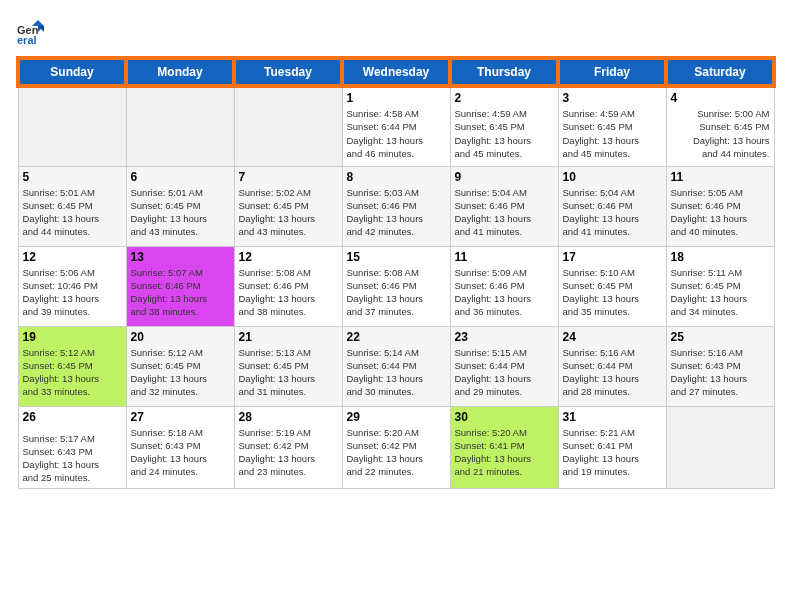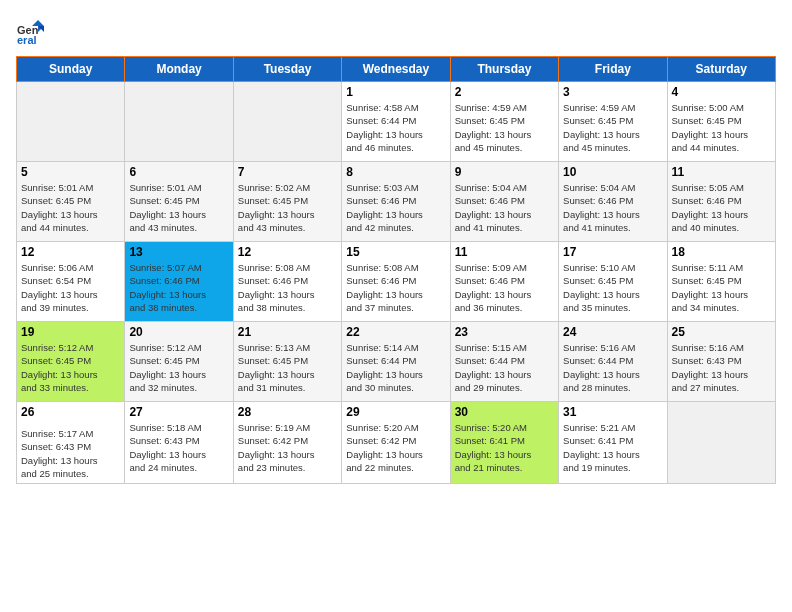--- a/index.html
+++ b/index.html
@@ -48,21 +48,21 @@
       width: 100%;
       border-collapse: collapse;
       font-size: 10.5px;
     }
     thead tr th {
       background-color: #1565c0;
       color: #fff;
       text-align: center;
       padding: 5px 3px;
       font-size: 12px;
-      border: 1px solid #f97316;
+      border: 4px solid #f97316;
     }
     .week-row td {
       border: 1px solid #ccc;
       vertical-align: top;
       padding: 3px 4px;
       width: calc(100% / 7);
       height: 80px;
       background: #fff;
     }
     .week-row:nth-child(odd) td {
@@ -143,21 +143,21 @@
         </td>
         <td style="background: rgb(255, 255, 255);">
           <span class="day-num">3</span>
           <div class="day-info" style="white-space: pre-line;">Sunrise: 4:59 AM
 Sunset: 6:45 PM
 Daylight: 13 hours
 and 45 minutes.</div>
         </td>
         <td style="background: rgb(255, 255, 255);">
           <span class="day-num">4</span>
-          <div class="day-info" style="white-space: pre-line;">Sunrise: 5:00 AM
+          <div class="day-info" style="white-space: pre-line; text-align: right;">Sunrise: 5:00 AM
 Sunset: 6:45 PM
 Daylight: 13 hours
 and 44 minutes.</div>
         </td>
       </tr>
       <tr class="week-row">
         <td style="background: rgb(245, 245, 245);">
           <span class="day-num">5</span>
           <div class="day-info" style="white-space: pre-line;">Sunrise: 5:01 AM
 Sunset: 6:45 PM
@@ -204,25 +204,25 @@
           <div class="day-info" style="white-space: pre-line;">Sunrise: 5:05 AM
 Sunset: 6:46 PM
 Daylight: 13 hours
 and 40 minutes.</div>
         </td>
       </tr>
       <tr class="week-row">
         <td style="background: rgb(255, 255, 255);">
           <span class="day-num">12</span>
           <div class="day-info" style="white-space: pre-line;">Sunrise: 5:06 AM
-Sunset: 6:54 PM
+Sunset: 10:46 PM
 Daylight: 13 hours
 and 39 minutes.</div>
         </td>
-        <td style="background: #0ea5e9;">
+        <td style="background: #d946ef;">
           <span class="day-num">13</span>
           <div class="day-info" style="white-space: pre-line;">Sunrise: 5:07 AM
 Sunset: 6:46 PM
 Daylight: 13 hours
 and 38 minutes.</div>
         </td>
         <td style="background: rgb(255, 255, 255);">
           <span class="day-num">12</span>
           <div class="day-info" style="white-space: pre-line;">Sunrise: 5:08 AM
 Sunset: 6:46 PM

